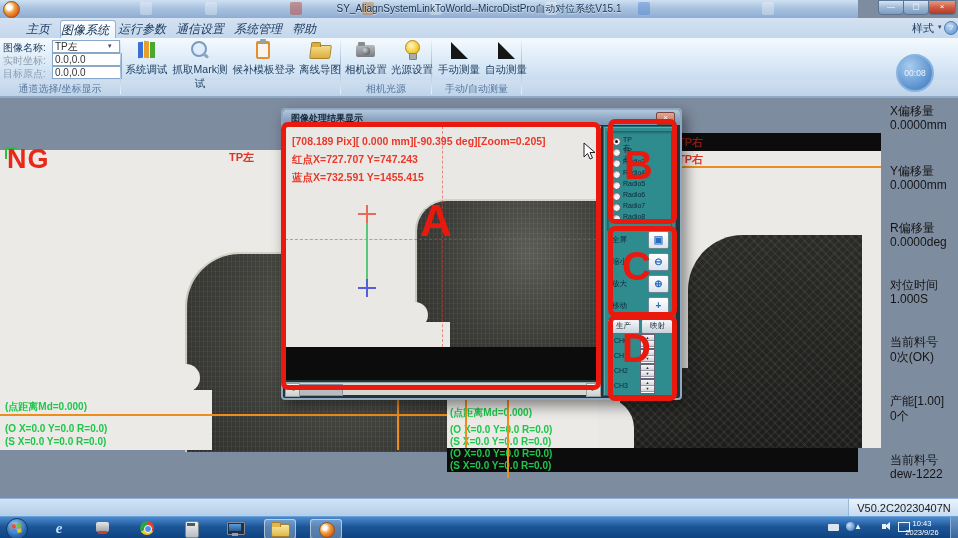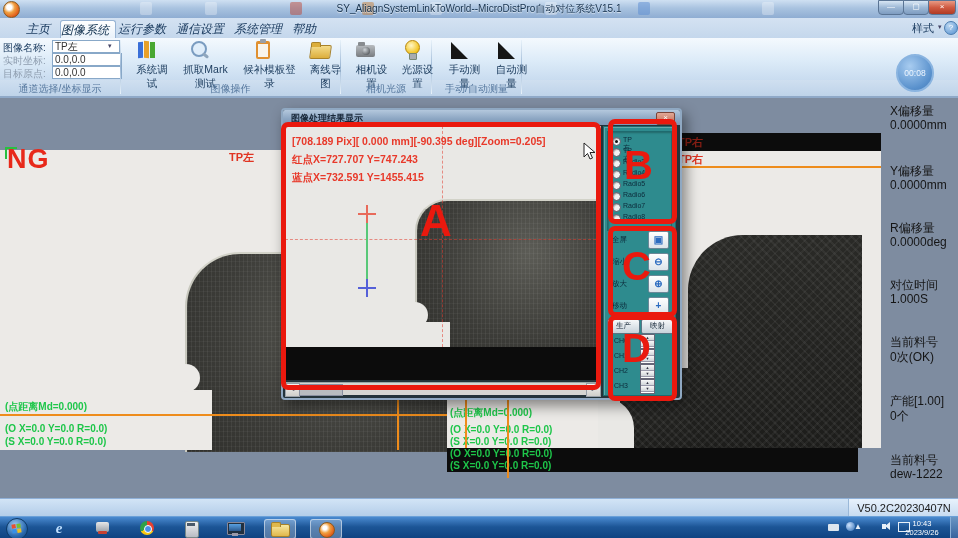--- a/index.html
+++ b/index.html
@@ -1,20 +1,20 @@
 <!DOCTYPE html>
 <html><head>
 <meta charset="utf-8">
 <style>
   html,body{margin:0;padding:0;background:#555;}
   .screen{position:relative;width:958px;height:538px;overflow:hidden;
     font-family:"Liberation Sans",sans-serif;background:#7e8ca0;}
   .abs{position:absolute;}
   
-  .titlebar{left:0;top:0;width:958px;height:18px;
+  .titlebar{left:0;top:0;width:858px;height:18px;
     background:linear-gradient(#cfe0f2,#a9c3e0 45%,#8fadd2);border-bottom:1px solid #7694b8;}
   .title-text{left:0;top:2px;width:958px;text-align:center;font-size:10px;color:#16324e;
     text-shadow:0 1px 1px rgba(255,255,255,.7);}
   .app-logo{left:3px;top:1px;width:15px;height:15px;border-radius:50%;
     background:radial-gradient(circle at 35% 35%,#fff 18%,#f0a040 40%,#e05818 75%,#b03808);border:1px solid #8a5a20;}
   .ghost{top:2px;height:13px;border-radius:2px;background:rgba(255,255,255,.30);}
   .winbtn{top:0;height:13px;border-radius:0 0 4px 4px;border:1px solid #5a7494;
     font-size:8px;line-height:12px;text-align:center;color:#fff;
     background:linear-gradient(#d8e6f4,#9db8d6 50%,#7e9cc0);}
   .winbtn.close{background:linear-gradient(#e89a84,#cf5b42 50%,#b13a24);}
@@ -33,21 +33,21 @@
   .grouprow{left:0;top:80px;width:958px;height:16px;background:linear-gradient(#cfdff0,#bed3e9);
     border-bottom:2px solid #8fa9c8;}
   .grouplabel{top:82px;font-size:10px;color:#56789e;text-align:center;}
   .vdiv{top:40px;width:1px;height:54px;background:linear-gradient(#e8f2fa,#9ab6d4,#e8f2fa);}
   .fldlabel{font-size:10px;color:#1c3c60;}
   .fldlabel.dim{color:#8d9cae;}
   .fldbox{height:11px;background:#fff;border:1px solid #88a8c8;font-size:10px;color:#333;
     line-height:11px;padding:0 2px;}
   .caret{font-size:7px;color:#446;}
   .rbtn{top:39px;text-align:center;}
-  .rbtn .lb{font-size:10.5px;color:#1a3a5c;margin-top:2px;margin-left:11px;}
+  .rbtn .lb{font-size:10.5px;color:#1a3a5c;margin-top:2px;}
   .icbox{width:24px;height:22px;margin:0 auto;position:relative;}
   .timer{left:896px;top:54px;width:34px;height:34px;border-radius:50%;
     background:radial-gradient(circle at 35% 30%,#a8ccf0,#5890cc 70%,#4678b4);
     border:2px solid #8ab4e0;color:#eef6ff;font-size:8.5px;line-height:34px;text-align:center;}
   
   .lightview{background:#eceae7;}
   .blackband{background:#0c0c0c;}
   .greentxt{font-size:10px;font-weight:bold;color:#1ec64a;white-space:nowrap;}
   .redtag{font-size:11px;font-weight:bold;color:#e03422;}
   .ng{font-size:27px;font-weight:bold;color:#e8291a;letter-spacing:1px;}
@@ -225,21 +225,20 @@
   <div class="abs rbtn" style="left:483px;width:46px">
     <div class="icbox">
         <i class="tri"></i>
       </div>
     <div class="lb">自动测量</div>
   </div>
 
   <div class="abs timer">00:08</div>
 
   <div class="abs grouplabel" style="left:0;width:120px">通道选择/坐标显示</div>
-  <div class="abs grouplabel" style="left:121px;width:219px">图像操作</div>
   <div class="abs grouplabel" style="left:341px;width:90px">相机光源</div>
   <div class="abs grouplabel" style="left:432px;width:89px">手动/自动测量</div>
 
   <div class="abs lightview" style="left:0;top:150px;width:447px;height:300px"></div>
   <div class="abs darkshape" style="left:185px;top:252px;width:262px;height:198px;border-top-left-radius:55px"></div>
   <div class="abs" style="left:185px;top:390px;width:27px;height:60px;background:#eceae7"></div>
   <div class="abs" style="left:172px;top:364px;width:28px;height:28px;border-radius:50%;background:#eceae7"></div>
   <i class="abs" style="left:5px;top:147px;width:10px;height:10px;border-left:2px solid #28c040;border-top:2px solid #28c040"></i>
   <span class="abs ng" style="left:7px;top:144px">NG</span>
   <span class="abs redtag" style="left:229px;top:150px">TP左</span>

